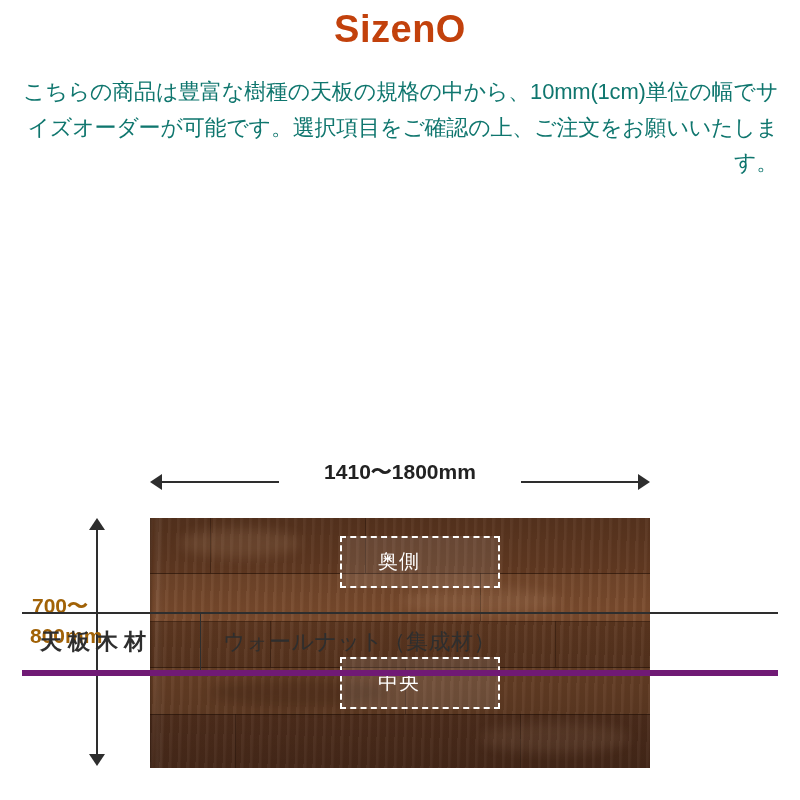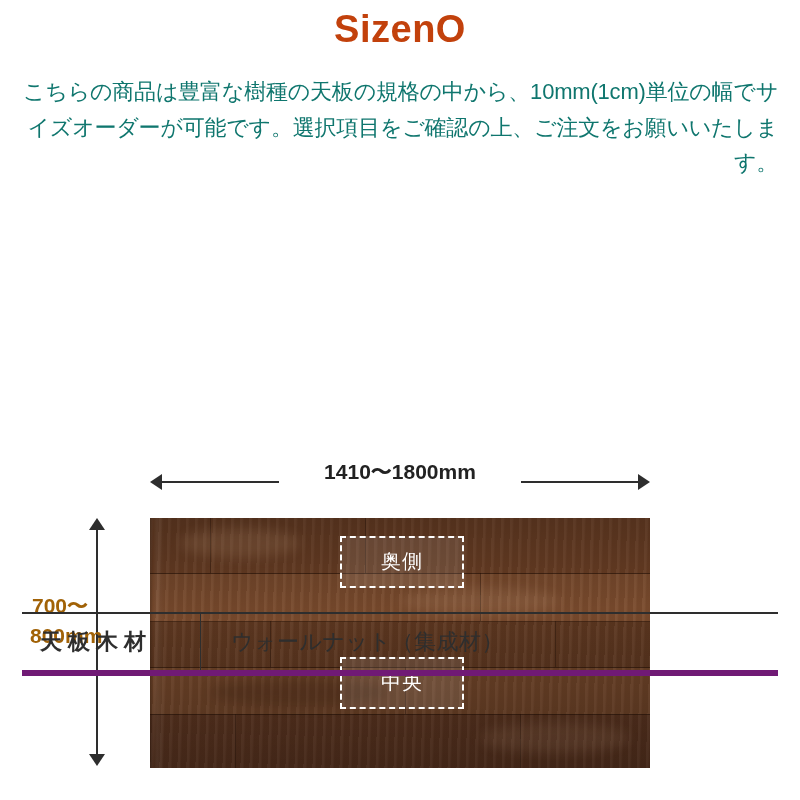--- a/index.html
+++ b/index.html
@@ -186,22 +186,23 @@
 
   
   .callout {
     position: absolute;
     border: 2px dashed #ffffff;
     background: rgba(255,255,255,0.10);
     color: #ffffff;
     font-size: 20px;
     display: flex;
     align-items: center;
-    justify-content: center;
+    justify-content: flex-start;
     letter-spacing: 1px;
+    padding-left: 36px;
   }
   .callout-back {
     left: 190px;
     top: 18px;
     width: 120px;
     height: 48px;
   }
   .callout-center {
     left: 190px;
     top: 108px;
@@ -228,21 +229,21 @@
     color: #2e2e2e;
   }
   .spec-table td.key {
     width: 160px;
     padding-left: 18px;
     font-weight: bold;
     letter-spacing: 6px;
     white-space: nowrap;
   }
   .spec-table td.val {
-    padding-left: 30px;
+    padding-left: 22px;
     border-left: 1.5px solid #2e2e2e;
     letter-spacing: 0.5px;
   }
 </style>
 </head>
 <body>
 
 <div class="title">SizenO</div>
 
 <p class="lead">こちらの商品は豊富な樹種の天板の規格の中から、10mm(1cm)単位の幅でサイズオーダーが可能です。選択項目をご確認の上、ご注文をお願いいたします。</p>

